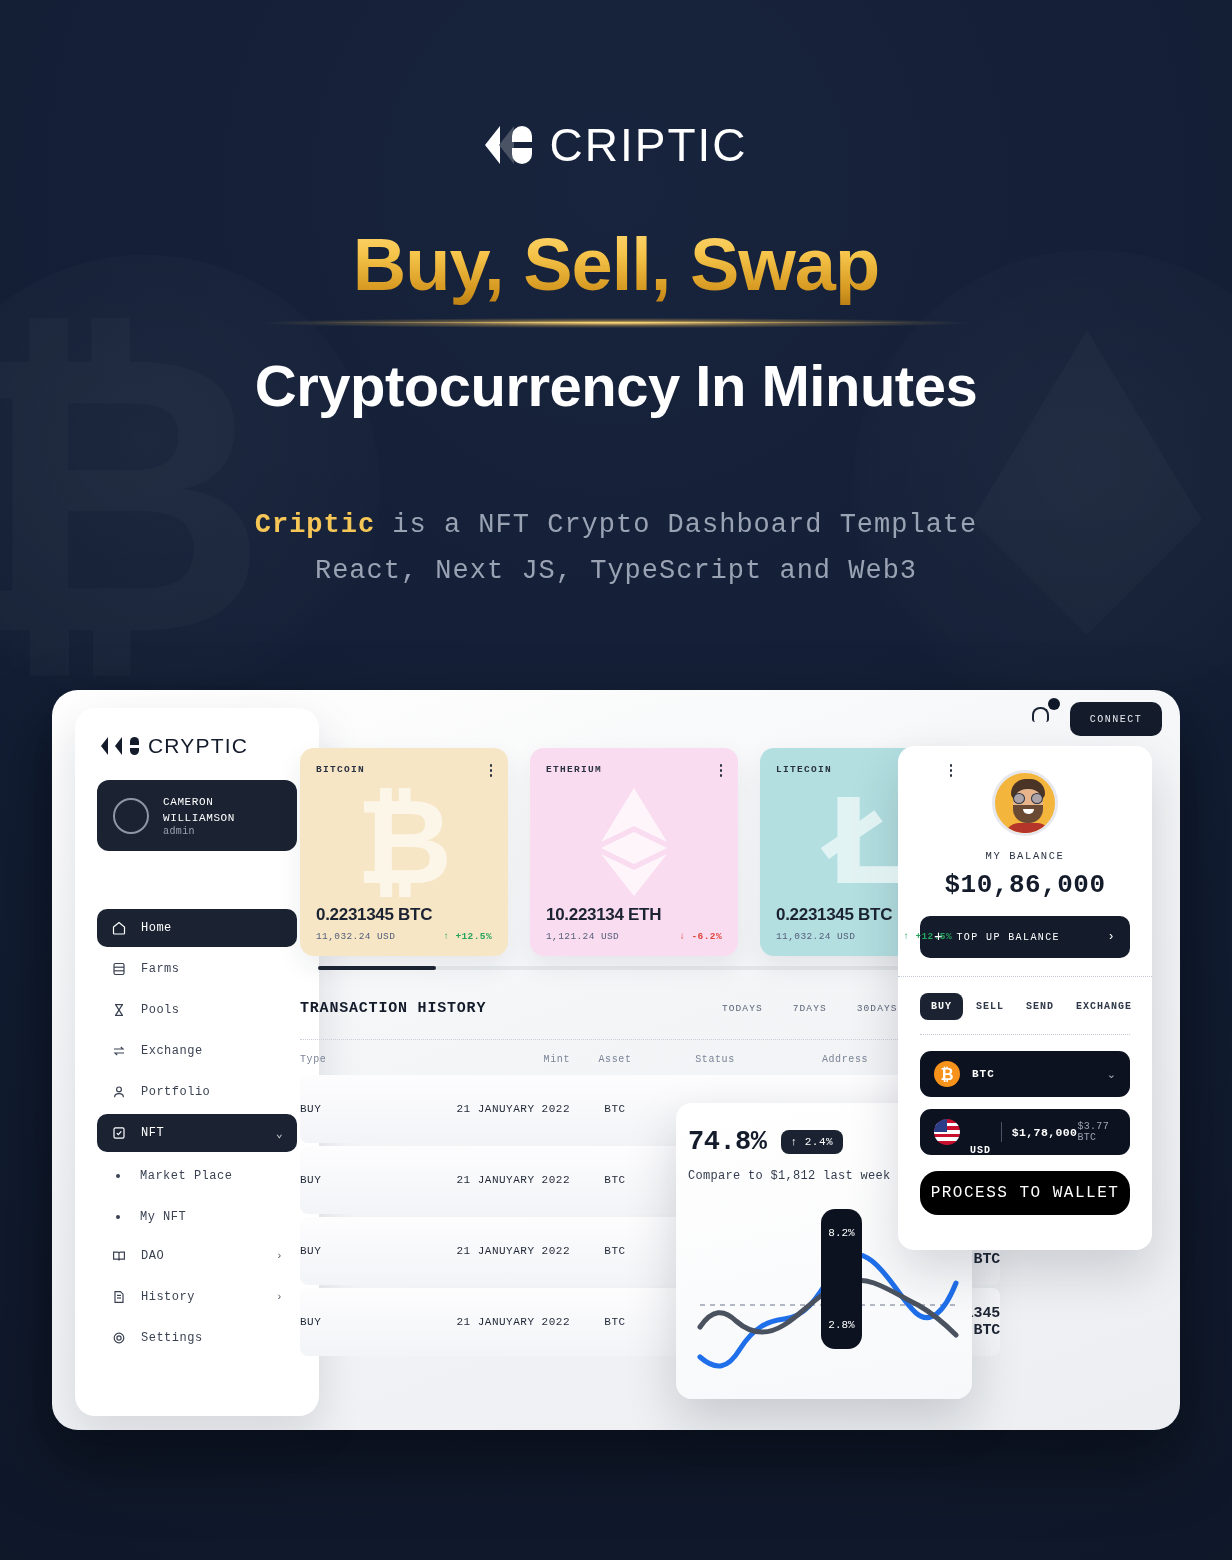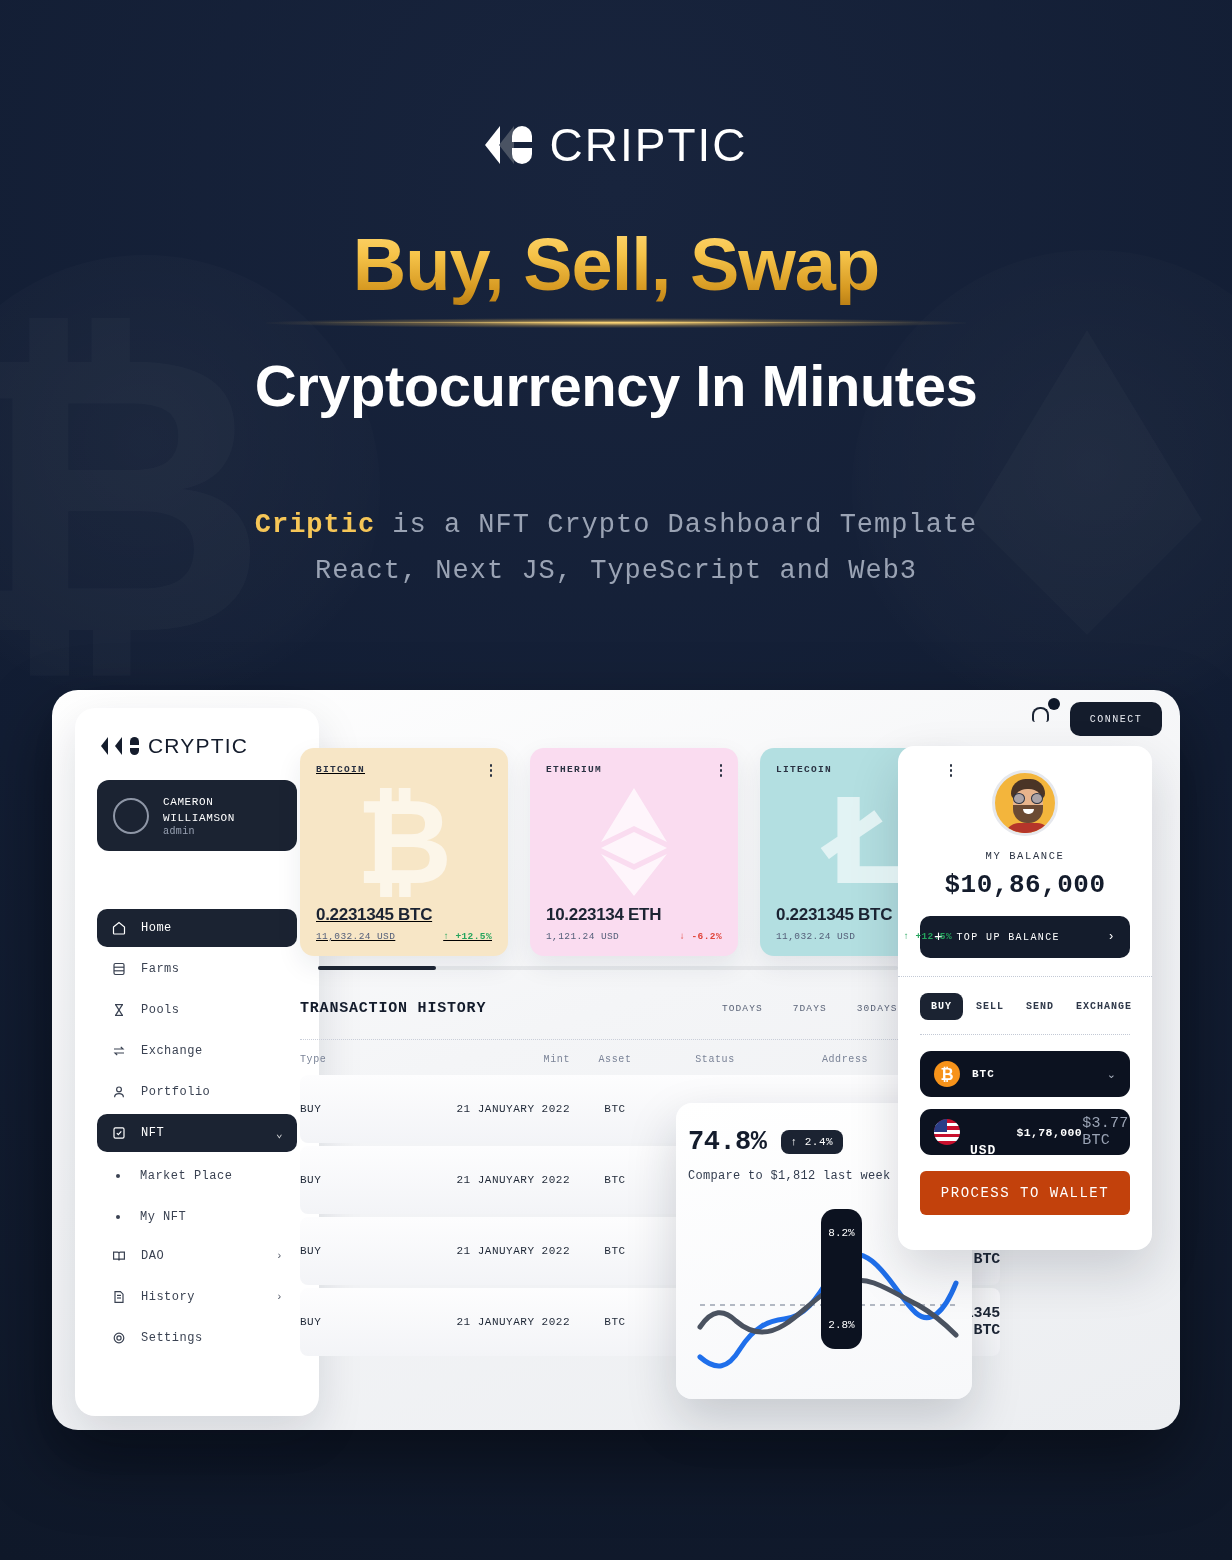--- a/index.html
+++ b/index.html
@@ -213,21 +213,21 @@
   .cards {
     position: absolute; left: 300px; top: 748px;
     display: flex; gap: 22px;
   }
   .coin-card {
     width: 208px; height: 208px; border-radius: 14px;
     position: relative; overflow: hidden; padding: 16px 16px 14px;
     display: flex; flex-direction: column; justify-content: space-between;
     box-shadow: 0 10px 26px rgba(25,35,60,0.08);
   }
-  .cc-btc { background: #f7e6c6; text-decoration: underline; }
+  .cc-btc { background: #f7e6c6; }
   .cc-eth { background: #fadcf0; }
   .cc-ltc { background: #b3dfe1; }
   .cc-head { display: flex; align-items: flex-start; justify-content: space-between; position: relative; z-index: 2; }
   .cc-title {
     font-family: "Liberation Mono", monospace;
     font-size: 9.5px; letter-spacing: 1.3px; color: #2a3242; font-weight: 700;
   }
   .cc-kebab { display: flex; flex-direction: column; gap: 2.5px; align-items: center; }
   .cc-kebab i { width: 2.5px; height: 2.5px; border-radius: 50%; background: #2a3242; display: block; }
   .cc-glyph {
@@ -355,28 +355,28 @@
   }
   .sel-lbl { font-family: "Liberation Mono", monospace; font-size: 11px; letter-spacing: 1px; flex: 1; font-weight: 700; }
   .sel-caret { font-size: 11px; color: #aab2c0; }
   .flag {
     width: 26px; height: 26px; border-radius: 50%; flex: 0 0 26px; margin-right: 10px;
     background:
       linear-gradient(180deg,#c8102e 0 14%, #fff 14% 28%, #c8102e 28% 42%, #fff 42% 56%, #c8102e 56% 70%, #fff 70% 84%, #c8102e 84% 100%);
     position: relative; overflow: hidden;
   }
   .flag .canton { position: absolute; left: 0; top: 0; width: 13px; height: 13px; background: #2a3d86; }
-  .sel-usd { font-family: "Liberation Mono", monospace; font-size: 13px; letter-spacing: 1px; font-weight: 700; margin-right: 10px; margin-top: 36px; }
+  .sel-usd { font-family: "Liberation Mono", monospace; font-size: 10px; letter-spacing: 1px; font-weight: 700; margin-right: 10px; margin-top: 36px; }
   .sel-div { width: 1px; height: 20px; background: #4a5466; margin-right: 10px; }
   .sel-amt { font-family: "Liberation Mono", monospace; font-size: 11.5px; font-weight: 700; letter-spacing: 0.4px; flex: 1; }
-  .sel-btc { font-family: "Liberation Mono", monospace; font-size: 15px; color: #9aa3b4; letter-spacing: 0.3px; }
+  .sel-btc { font-family: "Liberation Mono", monospace; font-size: 10px; color: #9aa3b4; letter-spacing: 0.3px; }
   .proceed {
-    height: 44px; border-radius: 6px; background: #c2410c; color: #fff;
+    height: 44px; border-radius: 18px; background: #000000; color: #fff;
     display: flex; align-items: center; justify-content: center;
-    font-family: "Liberation Mono", monospace; font-size: 14px; letter-spacing: 1.5px;
+    font-family: "Liberation Mono", monospace; font-size: 16px; letter-spacing: 1.5px;
     margin-top: 16px;
   }
 
   
   .chartcard {
     position: absolute; left: 676px; top: 1103px;
     width: 296px; height: 296px;
     background: linear-gradient(170deg,#ffffff 0%, #f7f8fa 100%);
     border-radius: 16px;
     box-shadow: 0 22px 50px rgba(16,25,45,0.18);

